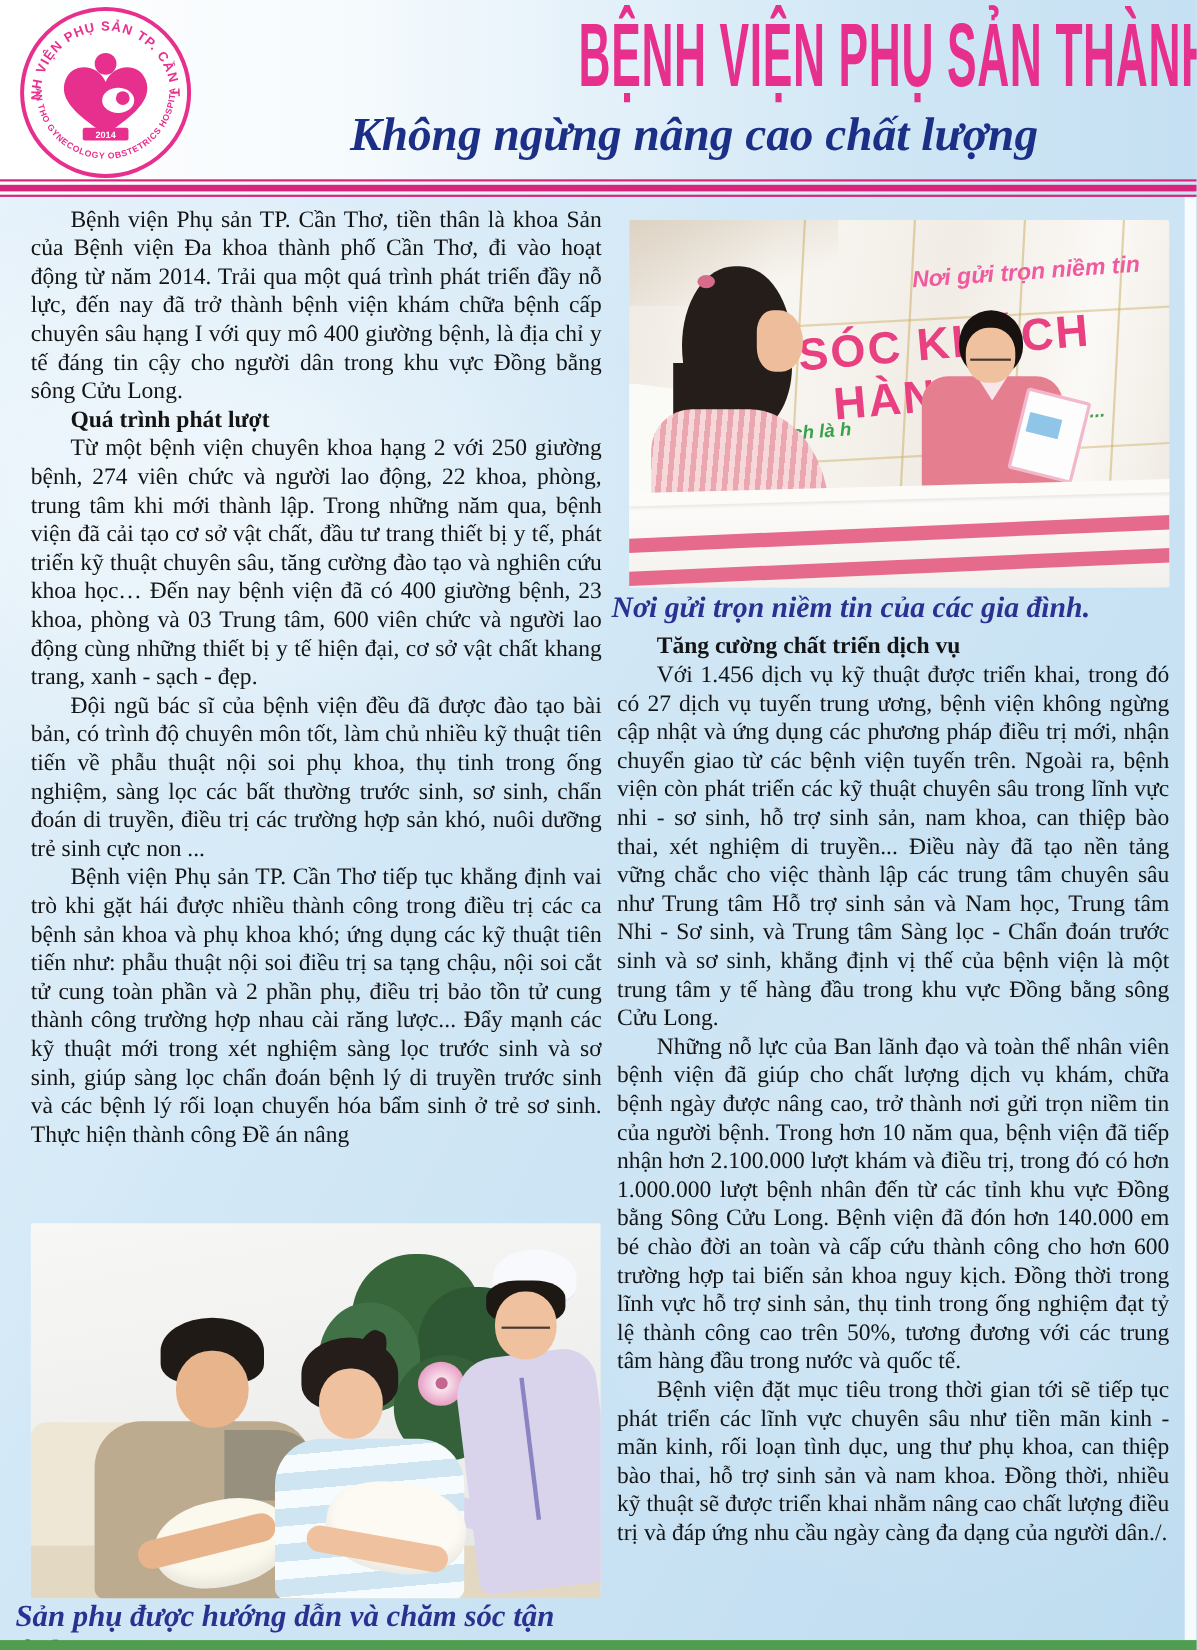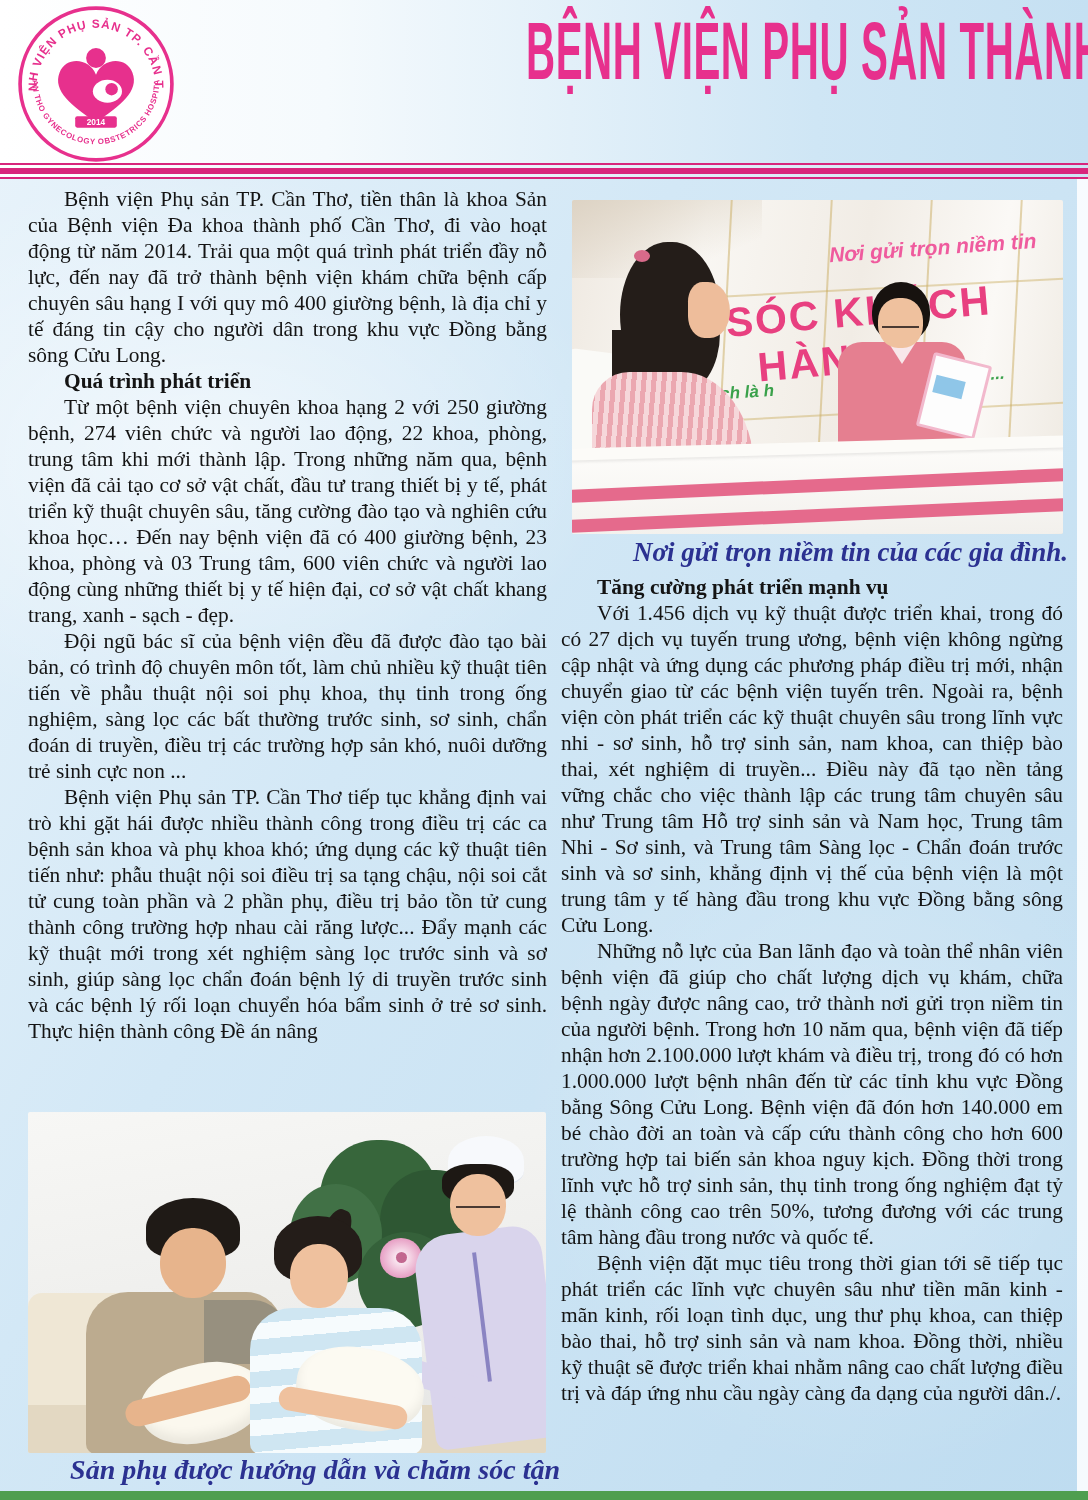--- a/index.html
+++ b/index.html
@@ -28,21 +28,21 @@
   .divider .ln{position:absolute;left:0;right:0;background:#d8257c;}
   .ln.t1{top:0;height:2px}.ln.t2{top:5px;height:6px}.ln.t3{top:14px;height:2px}
   
   .col{position:absolute;font-size:21.4px;line-height:26px;color:#141414;text-align:justify;z-index:2;}
   .col p{margin:0;}
   .indent{text-indent:36px;}
   .lead-bold{font-weight:bold;text-indent:36px;}
   .col-left{left:28px;top:186px;width:519px;height:922px;overflow:hidden;}
   .col-right{left:561px;top:574px;width:502px;height:917px;overflow:hidden;}
   
-  .caption{position:absolute;z-index:2;text-align:right;font-style:italic;font-weight:bold;
+  .caption{position:absolute;z-index:2;text-align:left;font-style:italic;font-weight:bold;
     font-family:"Liberation Serif",serif;color:#2b3191;}
   .caption-reception{left:556px;top:537px;width:512px;font-size:27px;}
   .caption-family{left:14px;top:1454px;width:546px;font-size:28px;}
   
   .footer-bar{position:absolute;left:0;right:0;top:1491px;height:9px;background:#4f9e4f;z-index:3;}
   
   .photo{position:absolute;overflow:hidden;z-index:2;border-radius:2px;}
   .photo *{position:absolute;}
   .photo-reception{left:572px;top:200px;width:491px;height:334px;
     background:linear-gradient(100deg,#efe9e1 0%,#f9f7f3 25%,#f1ece5 55%,#fbf9f6 80%,#eee9e1 100%);}
@@ -138,37 +138,38 @@
         <path d="M75,66 C69,50 46,48 40,64 C33,82 52,96 75,112 C98,96 117,82 110,64 C104,48 81,50 75,66 Z" fill="#e7308d"></path>
         <ellipse cx="86" cy="82" rx="14" ry="11" fill="#ffffff"></ellipse>
         <circle cx="90" cy="80" r="6" fill="#e7308d"></circle>
         <rect x="55" y="106" width="40" height="11" rx="2" fill="#e7308d"></rect>
         <text x="75" y="114.5" text-anchor="middle" font-family="Liberation Sans, sans-serif" font-size="8" font-weight="bold" fill="#ffffff">2014</text>
       </svg>
     </div>
     <div class="title-row">
       <span class="title-inner">BỆNH VIỆN PHỤ SẢN THÀNH PHỐ CẦN THƠ</span>
     </div>
+    <div class="subtitle-row">Không ngừng nâng cao chất lượng</div>
   </div>
   <div class="divider">
     <div class="ln t1"></div>
     <div class="ln t2"></div>
     <div class="ln t3"></div>
   </div>
 
   <div class="col col-left">
     <p class="indent">Bệnh viện Phụ sản TP. Cần Thơ, tiền thân là khoa Sản của Bệnh viện Đa khoa thành phố Cần Thơ, đi vào hoạt động từ năm 2014. Trải qua một quá trình phát triển đầy nỗ lực, đến nay đã trở thành bệnh viện khám chữa bệnh cấp chuyên sâu hạng I với quy mô 400 giường bệnh, là địa chỉ y tế đáng tin cậy cho người dân trong khu vực Đồng bằng sông Cửu Long.</p>
-    <p class="lead-bold">Quá trình phát triển</p>
+    <p class="lead-bold">Quá trình phát lượt</p>
     <p class="indent">Từ một bệnh viện chuyên khoa hạng 2 với 250 giường bệnh, 274 viên chức và người lao động, 22 khoa, phòng, trung tâm khi mới thành lập. Trong những năm qua, bệnh viện đã cải tạo cơ sở vật chất, đầu tư trang thiết bị y tế, phát triển kỹ thuật chuyên sâu, tăng cường đào tạo và nghiên cứu khoa học… Đến nay bệnh viện đã có 400 giường bệnh, 23 khoa, phòng và 03 Trung tâm, 600 viên chức và người lao động cùng những thiết bị y tế hiện đại, cơ sở vật chất khang trang, xanh - sạch - đẹp.</p>
     <p class="indent">Đội ngũ bác sĩ của bệnh viện đều đã được đào tạo bài bản, có trình độ chuyên môn tốt, làm chủ nhiều kỹ thuật tiên tiến về phẫu thuật nội soi phụ khoa, thụ tinh trong ống nghiệm, sàng lọc các bất thường trước sinh, sơ sinh, chẩn đoán di truyền, điều trị các trường hợp sản khó, nuôi dưỡng trẻ sinh cực non ...</p>
     <p class="indent">Bệnh viện Phụ sản TP. Cần Thơ tiếp tục khẳng định vai trò khi gặt hái được nhiều thành công trong điều trị các ca bệnh sản khoa và phụ khoa khó; ứng dụng các kỹ thuật tiên tiến như: phẫu thuật nội soi điều trị sa tạng chậu, nội soi cắt tử cung toàn phần và 2 phần phụ, điều trị bảo tồn tử cung thành công trường hợp nhau cài răng lược... Đẩy mạnh các kỹ thuật mới trong xét nghiệm sàng lọc trước sinh và sơ sinh, giúp sàng lọc chẩn đoán bệnh lý di truyền trước sinh và các bệnh lý rối loạn chuyển hóa bẩm sinh ở trẻ sơ sinh. Thực hiện thành công Đề án nâng</p>
   </div>
 
   <div class="col col-right">
-    <p class="lead-bold">Tăng cường phát triển mạnh vụ</p>
+    <p class="lead-bold">Tăng cường chất triển dịch vụ</p>
     <p class="indent">Với 1.456 dịch vụ kỹ thuật được triển khai, trong đó có 27 dịch vụ tuyến trung ương, bệnh viện không ngừng cập nhật và ứng dụng các phương pháp điều trị mới, nhận chuyển giao từ các bệnh viện tuyến trên. Ngoài ra, bệnh viện còn phát triển các kỹ thuật chuyên sâu trong lĩnh vực nhi - sơ sinh, hỗ trợ sinh sản, nam khoa, can thiệp bào thai, xét nghiệm di truyền... Điều này đã tạo nền tảng vững chắc cho việc thành lập các trung tâm chuyên sâu như Trung tâm Hỗ trợ sinh sản và Nam học, Trung tâm Nhi - Sơ sinh, và Trung tâm Sàng lọc - Chẩn đoán trước sinh và sơ sinh, khẳng định vị thế của bệnh viện là một trung tâm y tế hàng đầu trong khu vực Đồng bằng sông Cửu Long.</p>
     <p class="indent">Những nỗ lực của Ban lãnh đạo và toàn thể nhân viên bệnh viện đã giúp cho chất lượng dịch vụ khám, chữa bệnh ngày được nâng cao, trở thành nơi gửi trọn niềm tin của người bệnh. Trong hơn 10 năm qua, bệnh viện đã tiếp nhận hơn 2.100.000 lượt khám và điều trị, trong đó có hơn 1.000.000 lượt bệnh nhân đến từ các tỉnh khu vực Đồng bằng Sông Cửu Long. Bệnh viện đã đón hơn 140.000 em bé chào đời an toàn và cấp cứu thành công cho hơn 600 trường hợp tai biến sản khoa nguy kịch. Đồng thời trong lĩnh vực hỗ trợ sinh sản, thụ tinh trong ống nghiệm đạt tỷ lệ thành công cao trên 50%, tương đương với các trung tâm hàng đầu trong nước và quốc tế.</p>
     <p class="indent">Bệnh viện đặt mục tiêu trong thời gian tới sẽ tiếp tục phát triển các lĩnh vực chuyên sâu như tiền mãn kinh - mãn kinh, rối loạn tình dục, ung thư phụ khoa, can thiệp bào thai, hỗ trợ sinh sản và nam khoa. Đồng thời, nhiều kỹ thuật sẽ được triển khai nhằm nâng cao chất lượng điều trị và đáp ứng nhu cầu ngày càng đa dạng của người dân./.</p>
   </div>
 
   <div class="photo photo-reception">
     <div class="ceiling"></div>
     <div class="tile-v" style="left:150px"></div>
     <div class="tile-v" style="left:250px"></div>
     <div class="tile-v" style="left:350px"></div>

